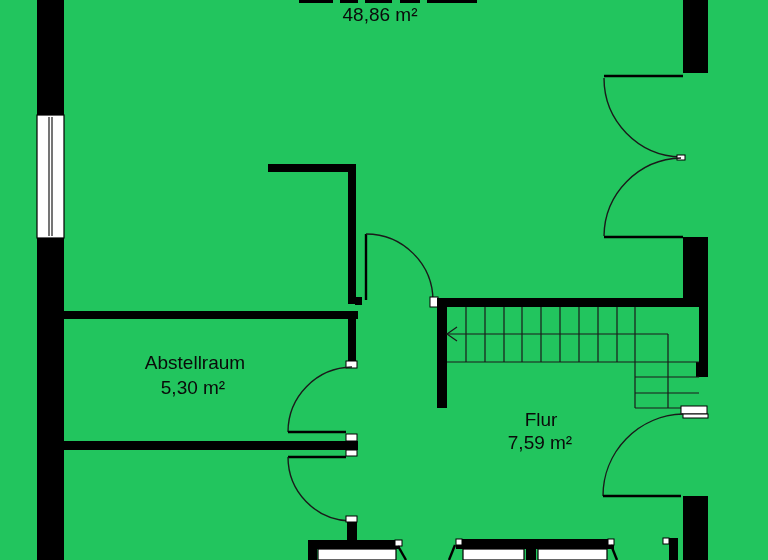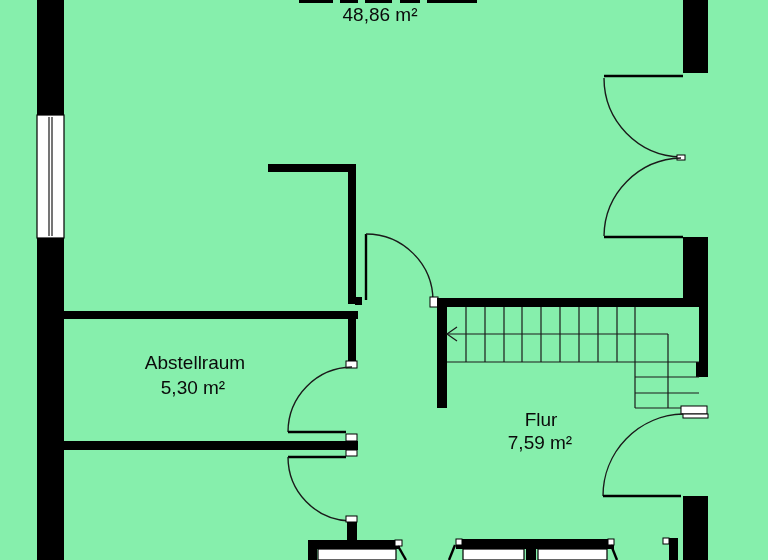--- a/index.html
+++ b/index.html
@@ -1,16 +1,16 @@
 <!DOCTYPE html>
 <html><head>
 <meta charset="utf-8">
 <style>
   html,body{margin:0;padding:0;background:#ffffff;}
-  .canvas{position:relative;width:768px;height:560px;background:#86efac;overflow:hidden;}
+  .canvas{position:relative;width:768px;height:560px;background:#22c55e;overflow:hidden;}
   svg{display:block;}
   .wall{fill:#000000;stroke:none;}
   .frag{fill:#000000;stroke:none;}
   .jamb{fill:#ffffff;stroke:#000000;stroke-width:1;}
   .frame{fill:#ffffff;stroke:#000000;stroke-width:1.2;}
   .leaf{stroke:#000000;stroke-width:2.4;fill:none;}
   .arc{stroke:#1a1a1a;stroke-width:1.4;fill:none;}
   .tread{stroke:#1a1a1a;stroke-width:1.2;fill:none;}
   .walkline{stroke:#1a1a1a;stroke-width:1.2;fill:none;}
   .winline{stroke:#1a1a1a;stroke-width:1.1;fill:none;}

